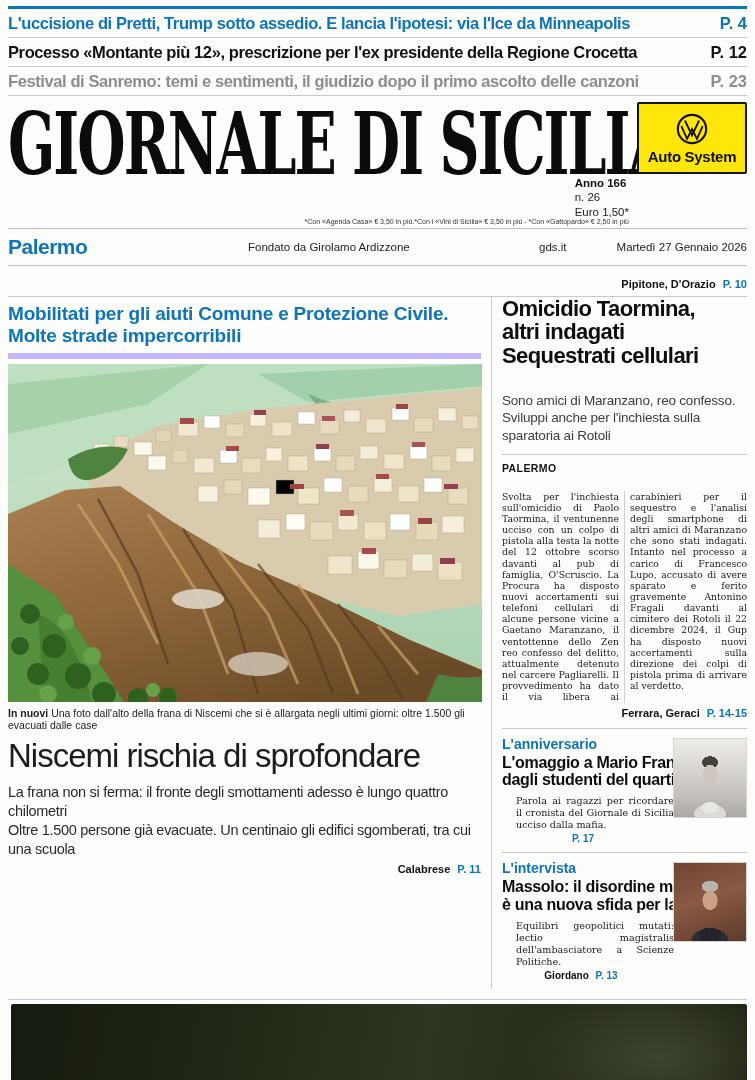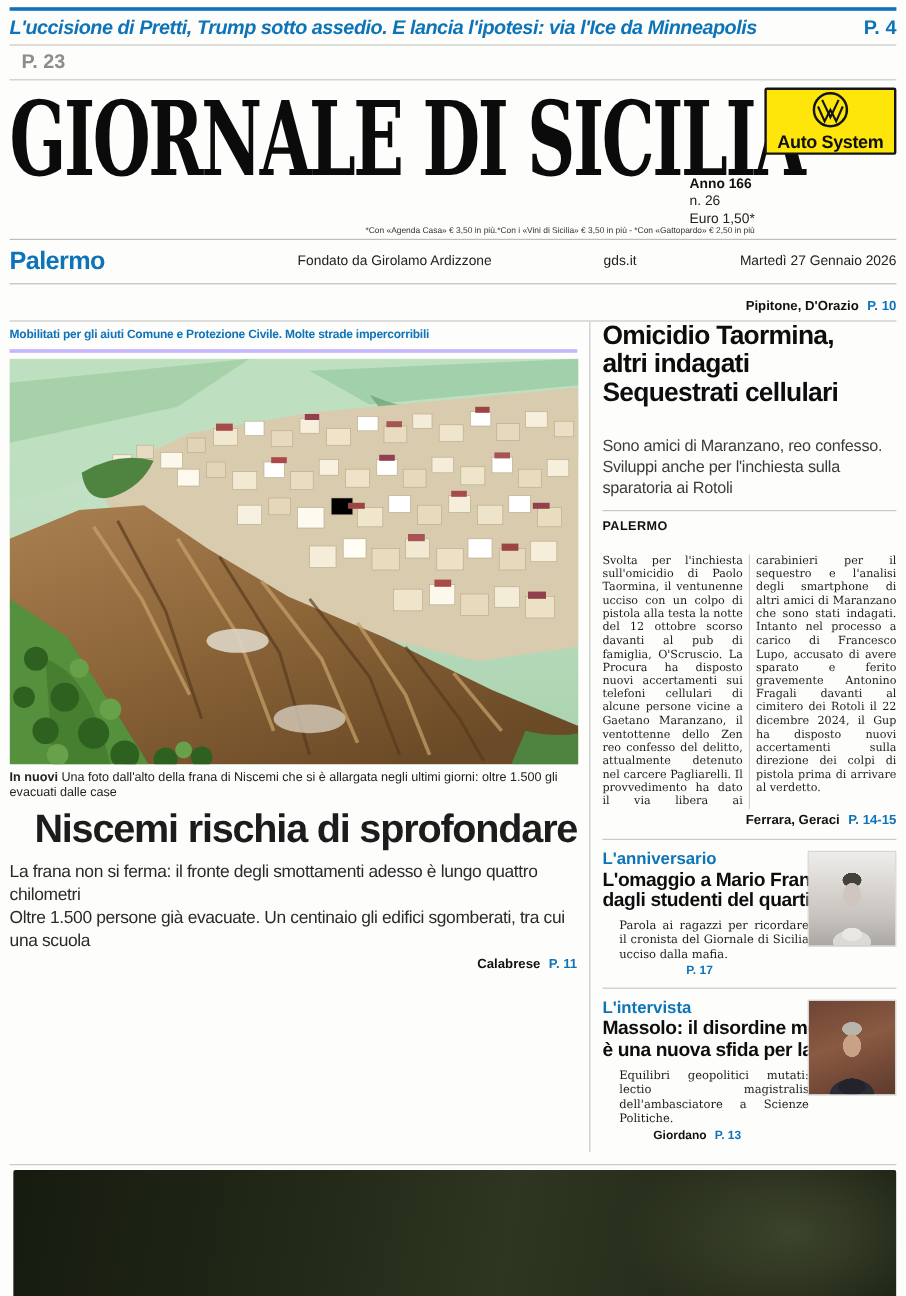--- a/index.html
+++ b/index.html
@@ -14,50 +14,50 @@
   .rule { border:0; border-top:1px solid #c9c9c6; }
 
   
   #top-strip { padding-top:6px; }
   .top-blue-rule { border-top:3px solid #0d74b8; }
   .strip-row {
     display:flex; justify-content:space-between; align-items:center;
     padding:5px 0 4px 0; border-bottom:1px solid #c9c9c6;
   }
   .strip-row:first-of-type { border-top:1px solid #c9c9c6; border-top:0; }
-  .strip-text { font-size:16.5px; font-weight:bold; letter-spacing:-0.4px;font-style:italic; }
+  .strip-text { font-size:16.5px; font-weight:bold; letter-spacing:-0.4px; }
   .strip-page { font-size:16.5px; font-weight:bold; white-space:nowrap; padding-left:10px; }
 
   
   #masthead { position:relative; height:122px; margin-top:4px; }
   #masthead-title {
     position:absolute; left:0; top:2px;
     font-family:"DejaVu Serif", serif; font-weight:bold;
     font-size:84px; line-height:1; letter-spacing:-3px; color:#0b0b0b;
     transform:scale(0.66,1.02); transform-origin:left top; white-space:nowrap;
   }
   #masthead-logo {
-    position:absolute; right:0; top:2px; width:110px; height:56px;
+    position:absolute; right:0; top:2px; width:110px; height:72px;
     background:#ffe60a; border:2px solid #141414; border-radius:2px;
     display:flex; flex-direction:column; align-items:center; justify-content:center; gap:2px;
   }
   #masthead-logo .vw { width:34px; height:34px; }
   #masthead-logo .brand { font-size:15px; font-weight:bold; color:#101010; letter-spacing:-0.3px; }
   #edition { position:absolute; right:118px; top:76px; text-align:left; line-height:1.25; }
   #edition .anno { font-weight:bold; font-size:11.5px; }
   #edition .n, #edition .prezzo { font-size:11.5px; color:#222; }
   #small-print { position:absolute; right:118px; top:118px; font-size:7px; color:#333; white-space:nowrap; }
 
   
   #dateline {
     margin-top:6px; border-top:1px solid #bdbdba; border-bottom:1px solid #bdbdba;
     display:flex; align-items:center; padding:6px 0;
   }
   #dateline .city { font-size:21px; font-weight:bold; letter-spacing:-0.5px; width:240px; }
-  #dateline .founded { font-size:11.5px; color:#222; width:255px; }
+  #dateline .founded { font-size:11.5px; color:#222; width:291px; }
   #dateline .site { font-size:11.5px; color:#222; flex:1; }
   #dateline .date { font-size:11.5px; color:#222; text-align:right;margin-left:42px; }
 
   
   #lead { padding-top:8px; }
   #lead-headline {
     font-size:42px; font-weight:800; letter-spacing:-2px; line-height:1.02; color:#0b0b0b;
   }
   #lead-standfirst { margin-top:9px; font-size:16px; letter-spacing:-0.2px; line-height:1.3; color:#1a1a1a; }
   #lead-standfirst .kick { color:#0d74b8; font-weight:bold; }
@@ -66,29 +66,29 @@
   .byline-row .pg { font-weight:bold; color:#0d74b8; margin-left:4px; }
   #lead-rule { margin-top:6px; }
 
   
   #cols { display:flex; margin-top:0; }
   #col-left { width:484px; padding-right:10px; border-right:1px solid #c9c9c6; }
   #col-right { flex:1; padding-left:10px; }
 
   
   #kicker {
-    font-size:10px; font-weight:bold; color:#0d74b8; letter-spacing:-0.2px;
-    padding:6px 0 6px 0; border-bottom:3px solid #c4b5fd;
+    font-size:19px; font-weight:bold; color:#0d74b8; letter-spacing:-0.2px;
+    padding:6px 0 6px 0; border-bottom:6px solid #c4b5fd;
   }
   #photo-wrap { margin-top:5px; width:474px; height:338px; overflow:hidden; background:#cfe3cd; }
   #photo-wrap svg { display:block; }
   #caption { margin-top:5px; font-size:10.5px; color:#222; }
   #caption .cap-label { font-weight:bold; }
   #left-headline {
-    margin-top:8px; font-size:33px; font-weight:700; letter-spacing:-1px; color:#1c1c1c; line-height:1.05;text-align:right;
+    margin-top:8px; font-size:33px; font-weight:400; letter-spacing:-1px; color:#1c1c1c; line-height:1.05;
   }
   #left-deck { margin-top:9px; font-size:14.5px; letter-spacing:-0.3px; line-height:1.32; color:#2a2a2a; white-space:pre-line; }
 
   
   #right-headline {
     font-size:22px; font-weight:800; letter-spacing:-0.6px; line-height:1.06; color:#0d0d0d;
     white-space:pre-line;
   }
   #right-subdeck { margin-top:25px; font-size:13.5px; letter-spacing:-0.2px; line-height:1.3; color:#3c3c3c; }
   .sec-rule { margin-top:9px; }
@@ -138,20 +138,25 @@
 
 <div id="page">
 
   <div id="top-strip">
     <div class="top-blue-rule"></div>
     <div class="strip-row">
       <span class="strip-text c-blue">L'uccisione di Pretti, Trump sotto assedio. E lancia l'ipotesi: via l'Ice da Minneapolis</span>
       <span class="strip-page c-blue">P. 4</span>
     </div>
     <div class="strip-row">
+      <span class="strip-text">Processo «Montante più 12», prescrizione per l'ex presidente della Regione Crocetta</span>
+      <span class="strip-page">P. 12</span>
+    </div>
+    <div class="strip-row">
+      <span class="strip-text c-gray">Festival di Sanremo: temi e sentimenti, il giudizio dopo il primo ascolto delle canzoni</span>
       <span class="strip-page c-gray">P. 23</span>
     </div>
   </div>
 
   <div id="masthead">
     <div id="masthead-title">GIORNALE DI SICILIA</div>
     <div id="masthead-logo">
       <svg class="vw" viewBox="0 0 48 48">
         <circle cx="24" cy="24" r="20" fill="none" stroke="#141414" stroke-width="3"></circle>
         <path d="M14 12 l10 21 10-21" fill="none" stroke="#141414" stroke-width="2.6"></path>

